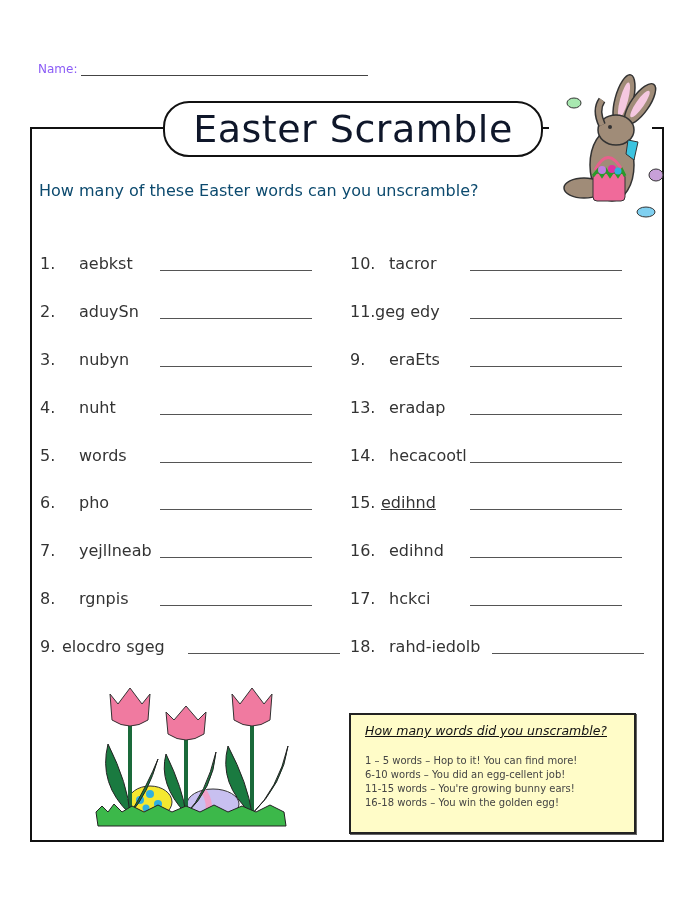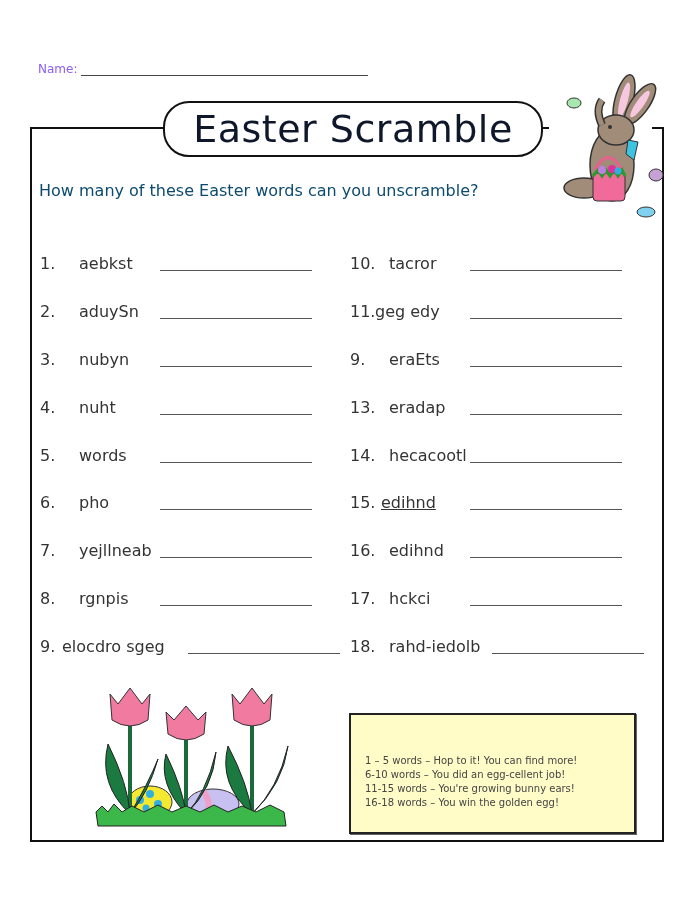--- a/index.html
+++ b/index.html
@@ -200,17 +200,18 @@
   <path d="M164 130 Q195 100 200 62 Q190 105 164 130 Z" fill="#1a7a40" stroke="#222" stroke-width="1"></path>
 
   <path d="M22 10 L30 20 L42 4 L54 20 L62 10 L60 36 Q42 48 24 36 Z" fill="#f07aa0" stroke="#333" stroke-width="1"></path>
   <path d="M78 28 L86 36 L98 22 L110 36 L118 28 L116 50 Q98 62 80 50 Z" fill="#f07aa0" stroke="#333" stroke-width="1"></path>
   <path d="M144 10 L152 20 L164 4 L176 20 L184 10 L182 36 Q164 48 146 36 Z" fill="#f07aa0" stroke="#333" stroke-width="1"></path>
 
   <path d="M8 128 L14 122 L20 128 L26 120 L34 128 L44 122 L56 128 L70 121 L84 128 L98 122 L112 128 L126 121 L140 128 L154 122 L168 128 L182 121 L196 128 L198 142 L10 142 Z" fill="#3cb84a" stroke="#222" stroke-width="1"></path>
 </svg>
 
 <div class="score-box">
+  <div class="score-title">How many words did you unscramble?</div>
   <div class="score-line" style="top:40px;">1 – 5 words – Hop to it!  You can find more!</div>
   <div class="score-line" style="top:54px;">6-10 words – You did an egg-cellent job!</div>
   <div class="score-line" style="top:68px;">11-15 words – You're growing bunny ears!</div>
   <div class="score-line" style="top:82px;">16-18 words – You win the golden egg!</div>
 </div>
 
 </body></html>

